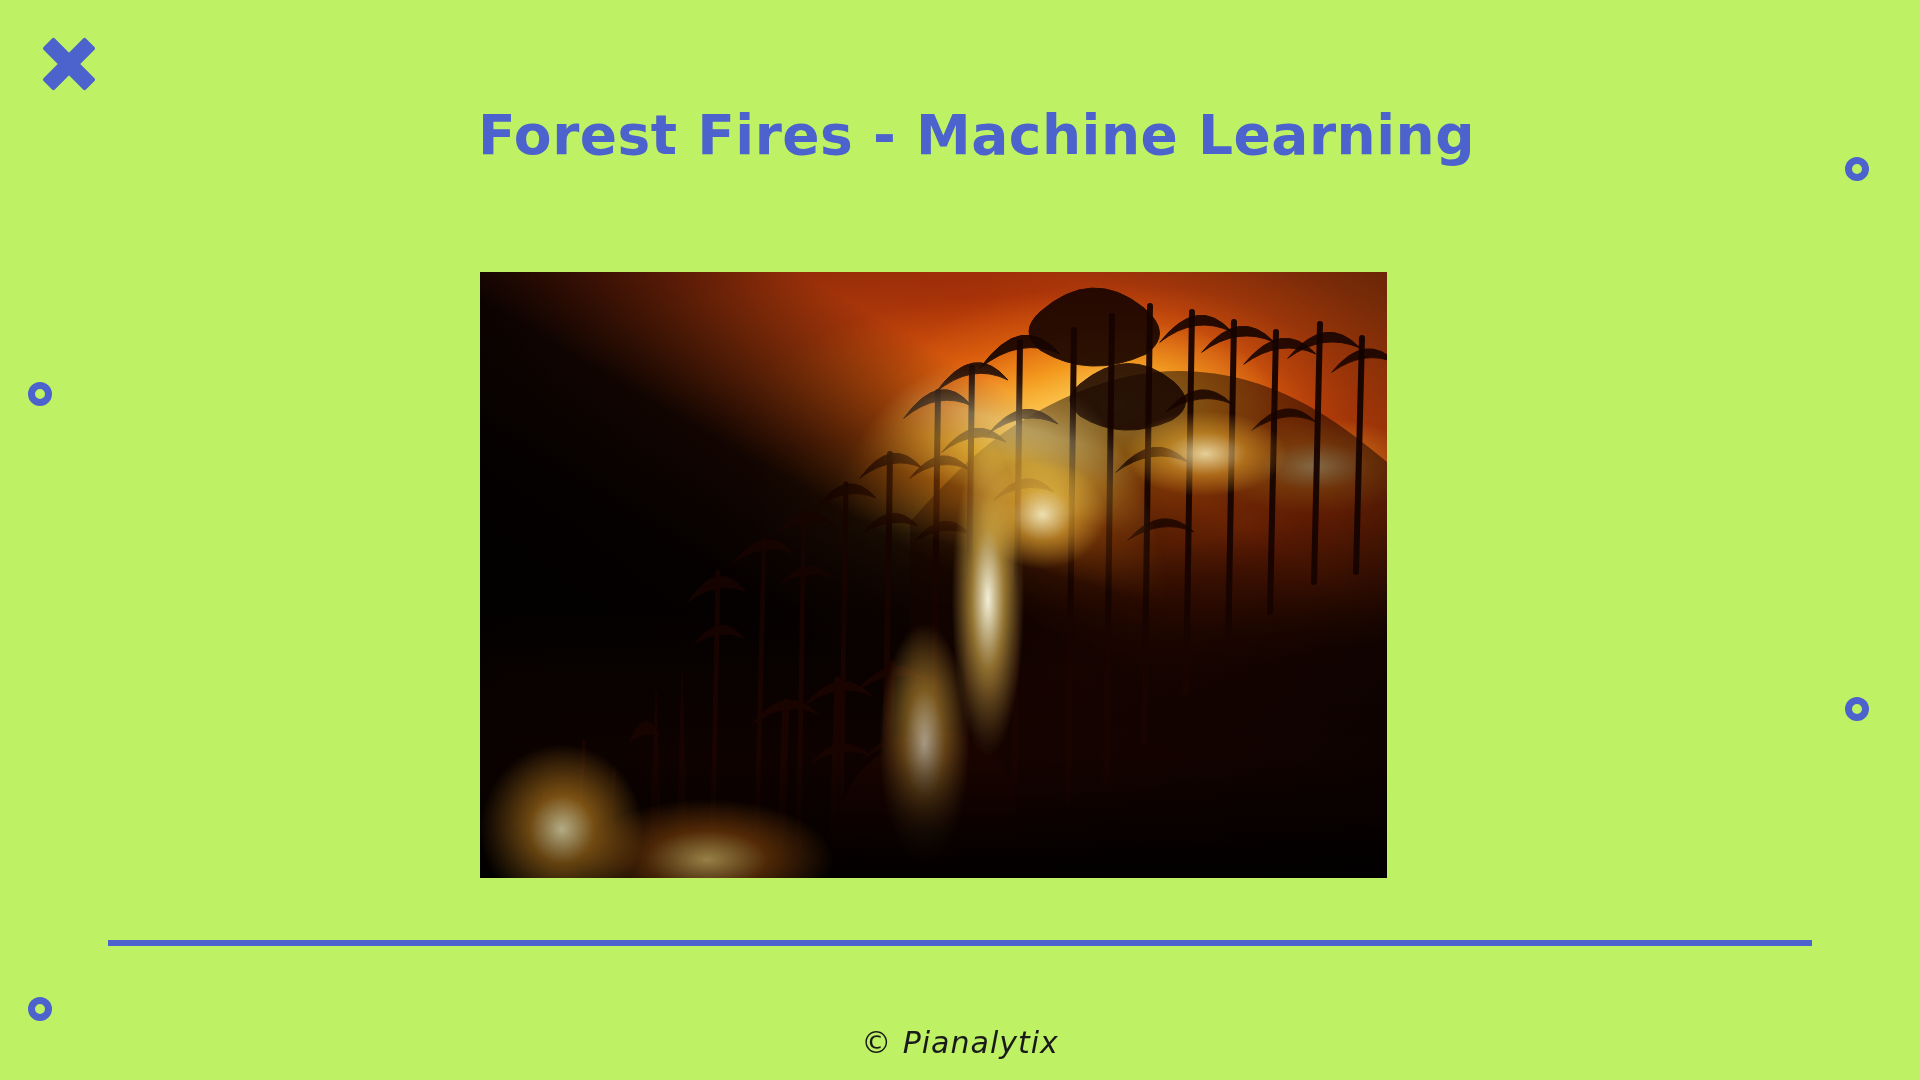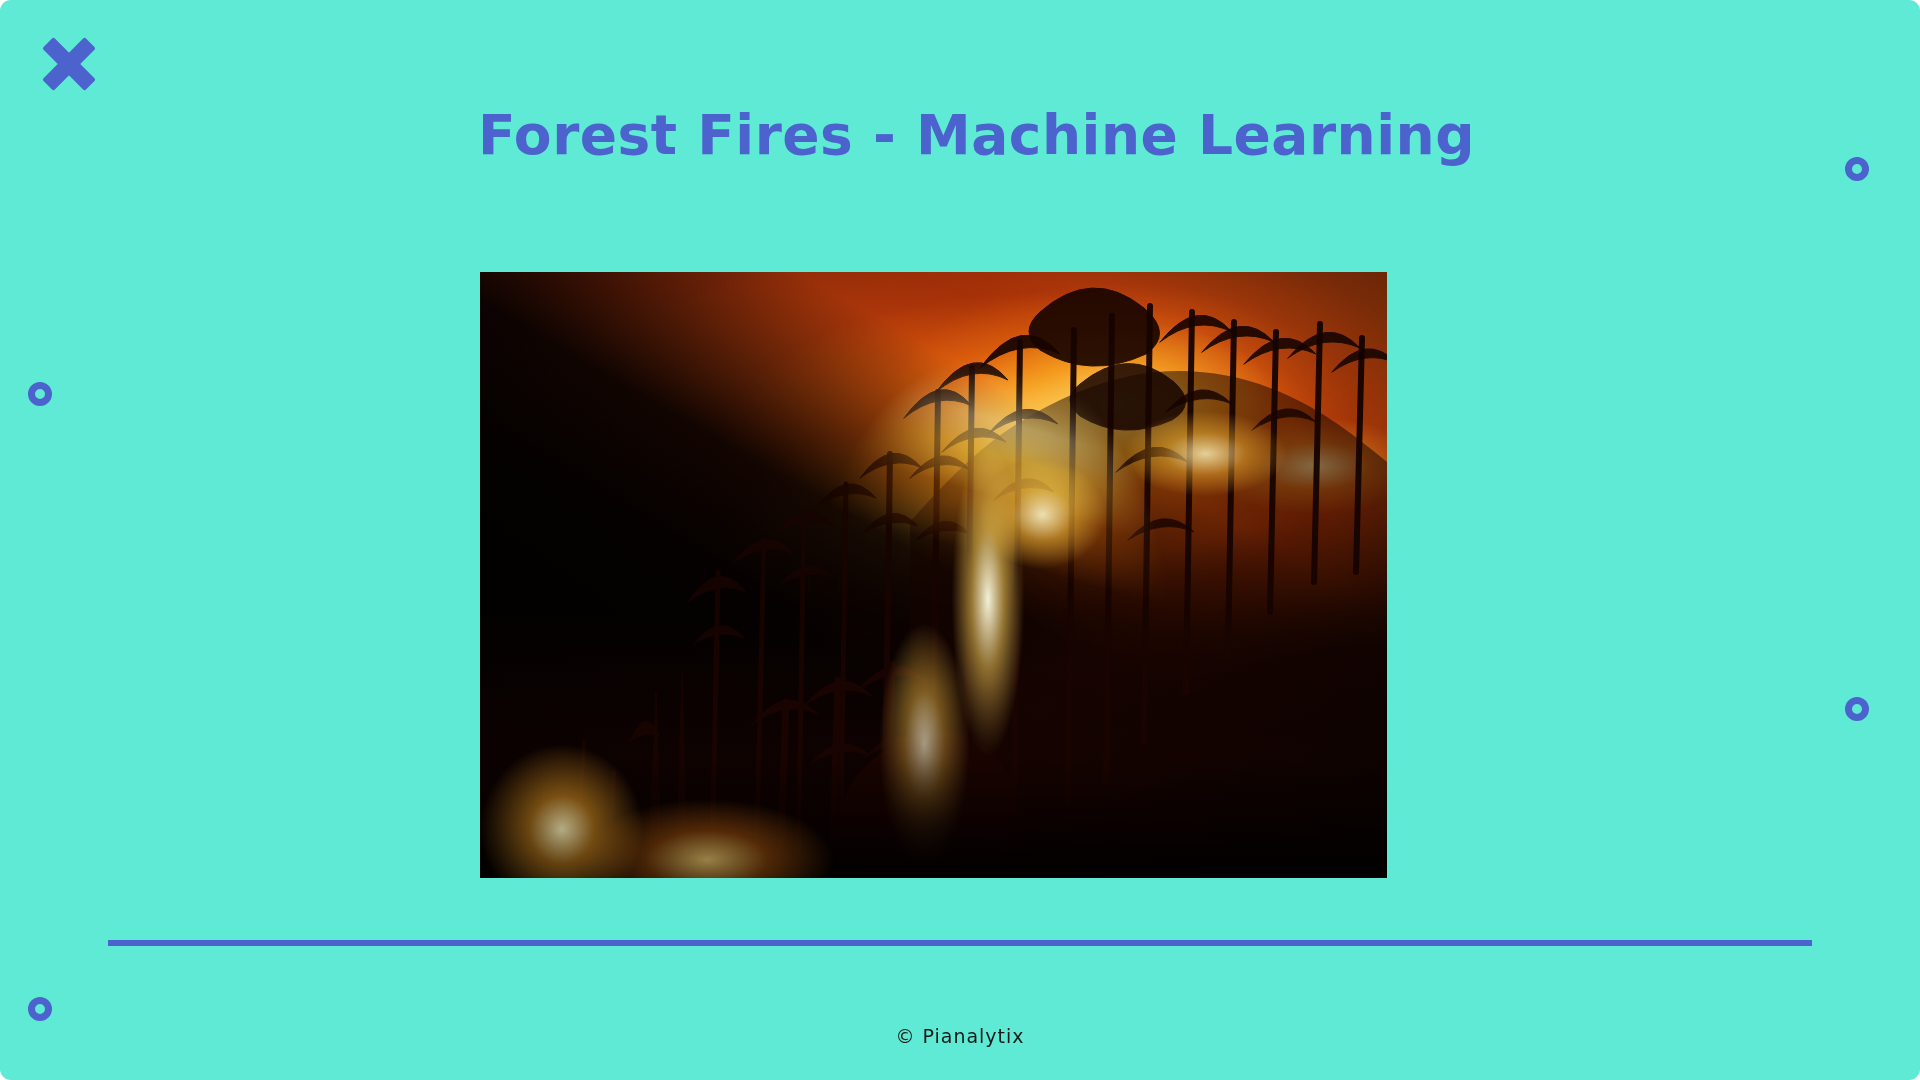--- a/index.html
+++ b/index.html
@@ -12,22 +12,21 @@
     height: 1080px;
     position: relative;
     overflow: hidden;
     font-family: "DejaVu Sans", sans-serif;
   }
 
   
   #slide {
     position: absolute;
     inset: 0;
-    background: #5eead4;
-    border-radius: 11px;
+    background: #bef264;
   }
 
   
   #close-mark {
     position: absolute;
     left: 42px;
     top: 37px;
     width: 54px;
     height: 54px;
     cursor: pointer;
@@ -216,21 +215,22 @@
 
   
   #footer {
     position: absolute;
     left: 0;
     top: 1025px;
     width: 1920px;
     text-align: center;
     color: #1a1a1a;
     font-family: "DejaVu Sans", sans-serif;
-    font-size: 19px;
+    font-style: italic;
+    font-size: 30px;
     letter-spacing: 1px;
   }
 </style>
 </head>
 <body>
 
 <div id="slide">
 
   <div id="close-mark">
     <svg viewBox="0 0 54 54" aria-hidden="true">

